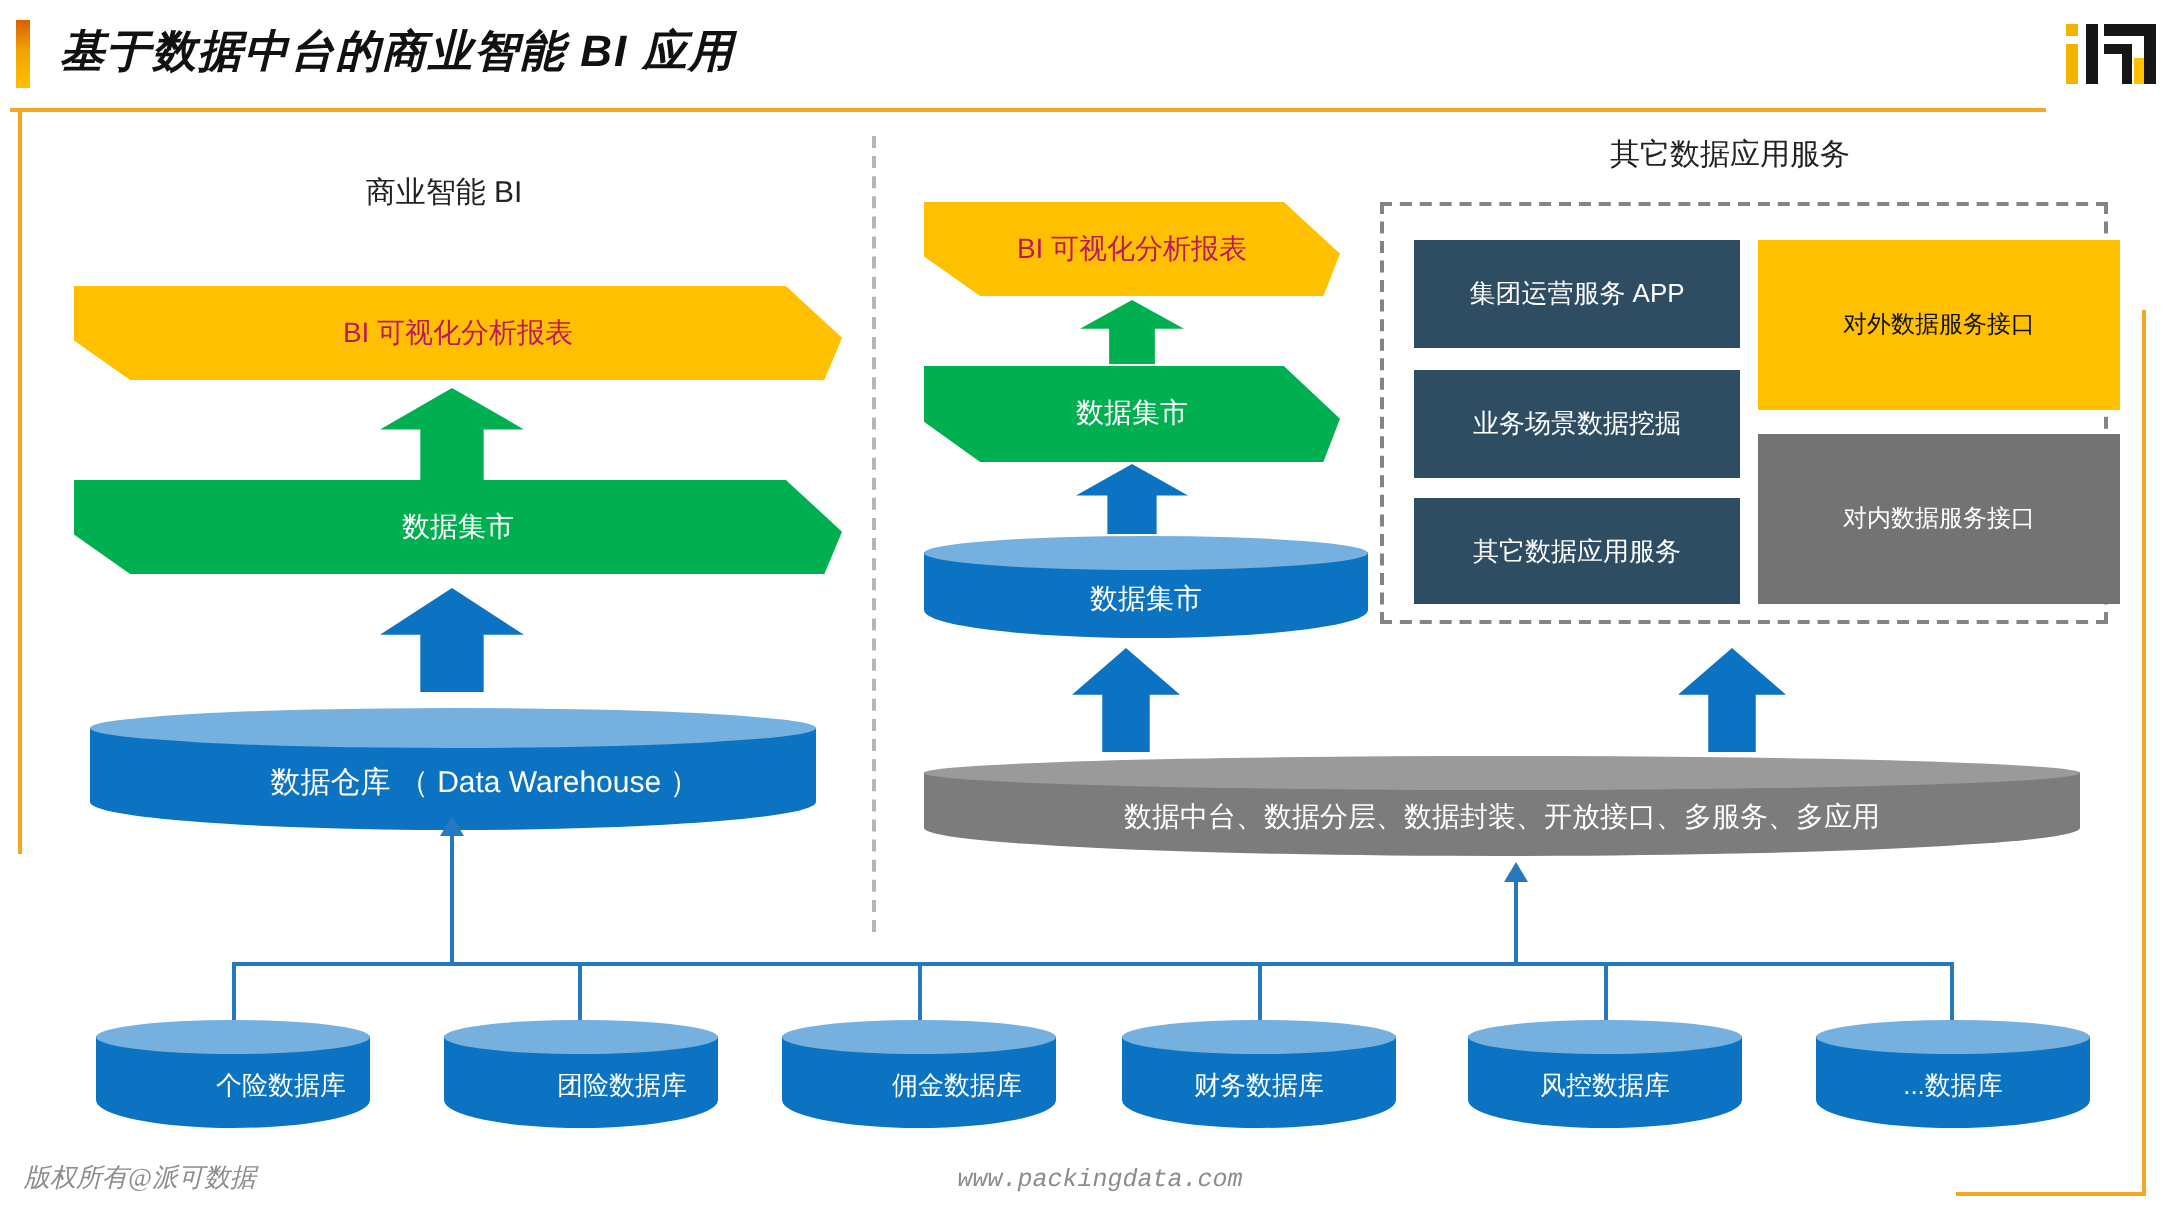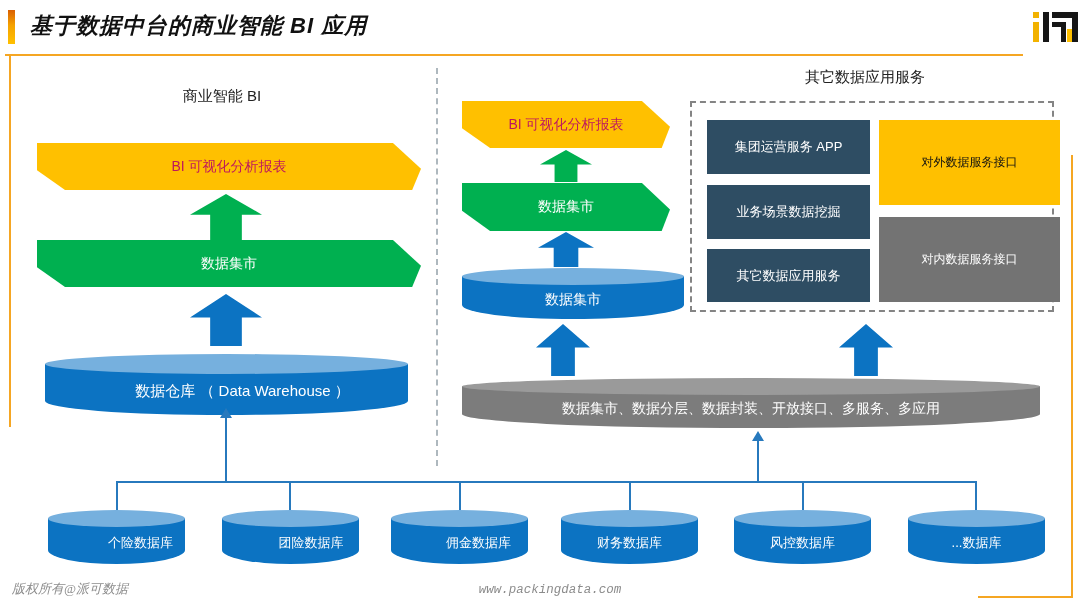--- a/index.html
+++ b/index.html
@@ -127,21 +127,21 @@
     <div class="svc" style="top:146px; height:53px;">其它数据应用服务</div>
     <div class="api yellow" style="top:17px;">对外数据服务接口</div>
     <div class="api green" style="top:114px;">对内数据服务接口</div>
   </div>
 
   <div class="block-arrow blue" style="left:536px; top:324px; width:54px; height:52px;"></div>
   <div class="block-arrow blue" style="left:839px; top:324px; width:54px; height:52px;"></div>
   <div class="cyl gray" style="left:462px; top:378px; width:578px; height:50px;">
     <div class="cap"></div>
     <div class="body" style="font-size:14px;">
-      <span>数据集市、数据分层、数据封装、开放接口、多服务、多应用</span>
+      <span>数据中台、数据分层、数据封装、开放接口、多服务、多应用</span>
     </div>
   </div>
 
   <div class="head-up" style="left:220px; top:408px;"></div>
   <div class="line" style="left:225px; top:417px; width:2px; height:65px;"></div>
   <div class="head-up" style="left:752px; top:431px;"></div>
   <div class="line" style="left:757px; top:440px; width:2px; height:42px;"></div>
   <div class="line" style="left:116px; top:481px; width:861px; height:2px;"></div>
   <div class="line" style="left:116px; top:481px; width:2px; height:31px;"></div>
   <div class="line" style="left:289px; top:481px; width:2px; height:31px;"></div>

